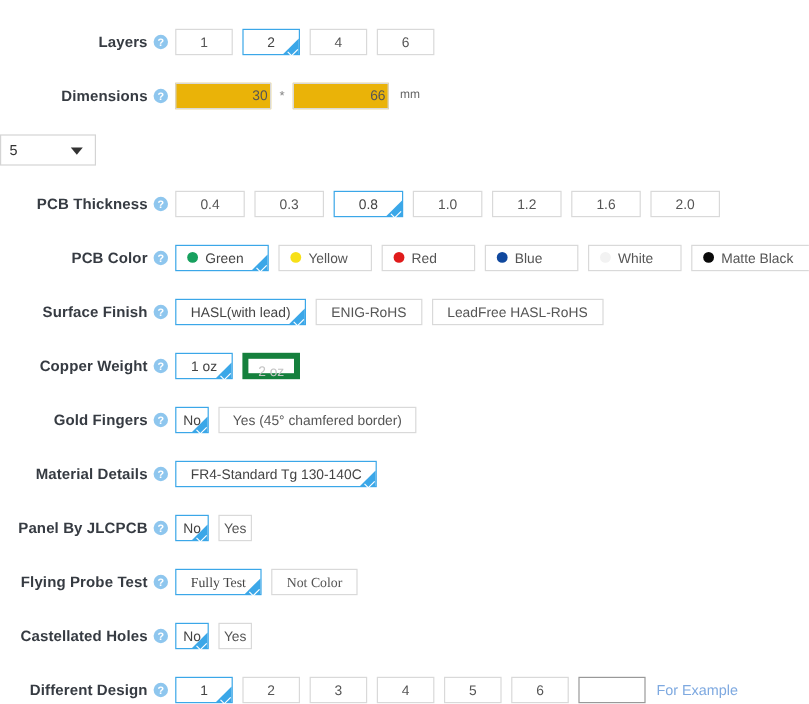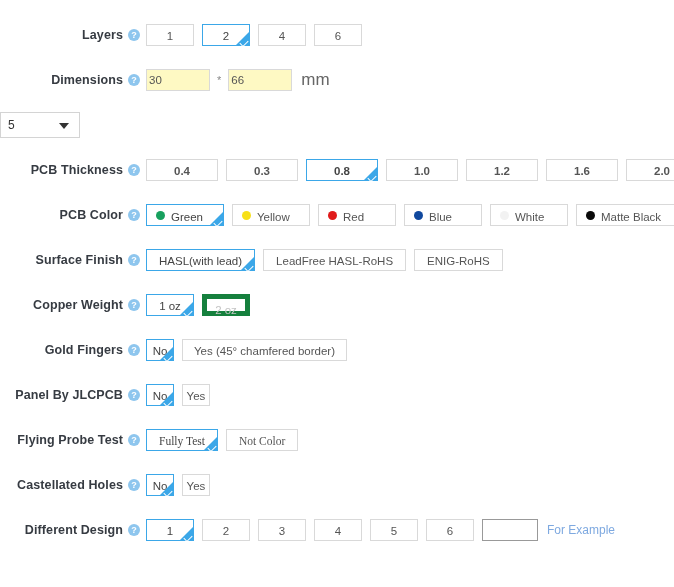--- a/index.html
+++ b/index.html
@@ -123,47 +123,47 @@
   .opt:not(.selected) .check { display: none; }
 
   .opt.disabled {
     border: 5px solid #15803d;
     color: #c4c4c4;
     cursor: default;
   }
 
   
   .w-narrow { width: 48px; padding: 0; }
-  .w-thick  { width: 72px; padding: 0; font-weight: bold; }
+  .w-thick  { width: 58px; padding: 0; }
   .w-color  { width: 78px; padding: 0; text-align: left; }
   .w-design { width: 48px; padding: 0; }
 
   
   .dim-input {
-    width: 64px;
+    width: 80px;
     height: 22px;
     border: 1px solid #d9d9d9;
-    background: #fef9c3;
+    background: #eab308;
     font-size: 11.5px;
     color: #555555;
-    text-align: left;
+    text-align: right;
     box-sizing: border-box;
     font-family: "Liberation Sans", sans-serif;
     outline: none;
   }
   .dim-star {
     margin: 0 7px;
     color: #888888;
     font-size: 11px;
     line-height: 10px;
   }
   .dim-unit {
     margin-left: 9px;
     color: #666666;
-    font-size: 17px;
+    font-size: 10px;
   }
 
   
   .qty-select-wrap {
     position: relative;
     width: 80px;
     height: 26px;
   }
   .qty-select {
     width: 80px;
@@ -309,22 +309,22 @@
     </div>
   </div>
 
   <div class="row">
     <div class="label-cell">
       <span class="label-text">Surface Finish</span>
       <span class="help-icon"></span>
     </div>
     <div class="options">
       <div class="opt surface-opt selected"><span>HASL(with lead)</span><span class="check"></span></div>
+      <div class="opt surface-opt"><span>ENIG-RoHS</span></div>
       <div class="opt surface-opt"><span>LeadFree HASL-RoHS</span></div>
-      <div class="opt surface-opt"><span>ENIG-RoHS</span></div>
     </div>
   </div>
 
   <div class="row">
     <div class="label-cell">
       <span class="label-text">Copper Weight</span>
       <span class="help-icon"></span>
     </div>
     <div class="options">
       <div class="opt w-narrow selected"><span>1 oz</span><span class="check"></span></div>
@@ -336,20 +336,29 @@
     <div class="label-cell">
       <span class="label-text">Gold Fingers</span>
       <span class="help-icon"></span>
     </div>
     <div class="options">
       <div class="opt yn-opt selected"><span>No</span><span class="check"></span></div>
       <div class="opt gold-yes"><span>Yes (45° chamfered border)</span></div>
     </div>
   </div>
 
+  <div class="row">
+    <div class="label-cell">
+      <span class="label-text">Material Details</span>
+      <span class="help-icon"></span>
+    </div>
+    <div class="options">
+      <div class="opt mat-opt selected"><span>FR4-Standard Tg 130-140C</span><span class="check"></span></div>
+    </div>
+  </div>
 
   <div class="row">
     <div class="label-cell">
       <span class="label-text">Panel By JLCPCB</span>
       <span class="help-icon"></span>
     </div>
     <div class="options">
       <div class="opt yn-opt selected"><span>No</span><span class="check"></span></div>
       <div class="opt yn-opt"><span>Yes</span></div>
     </div>

